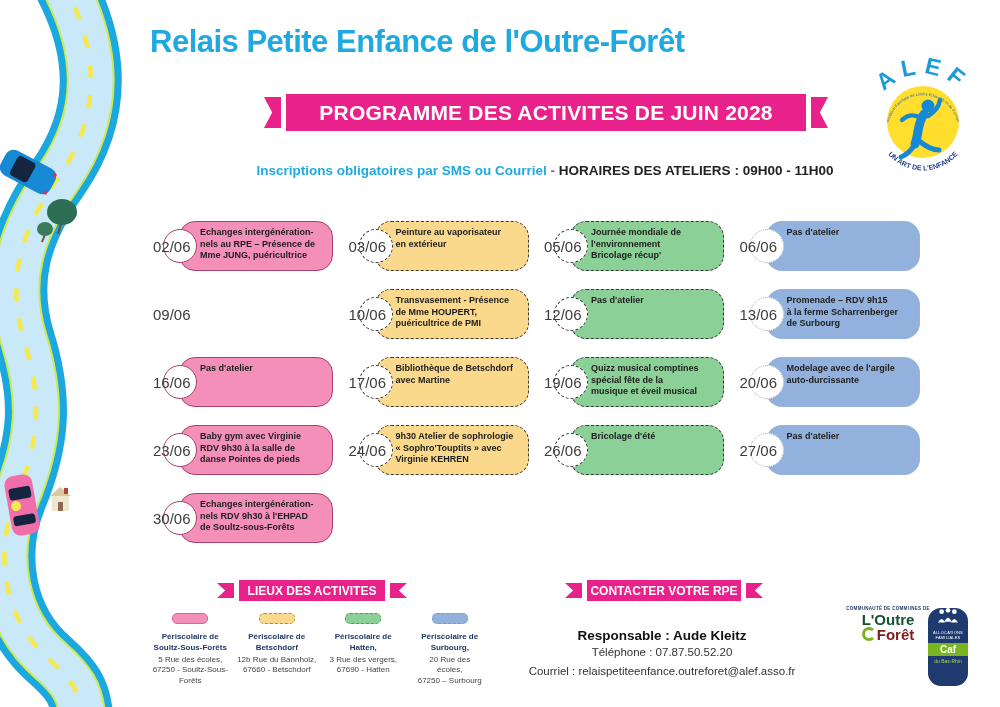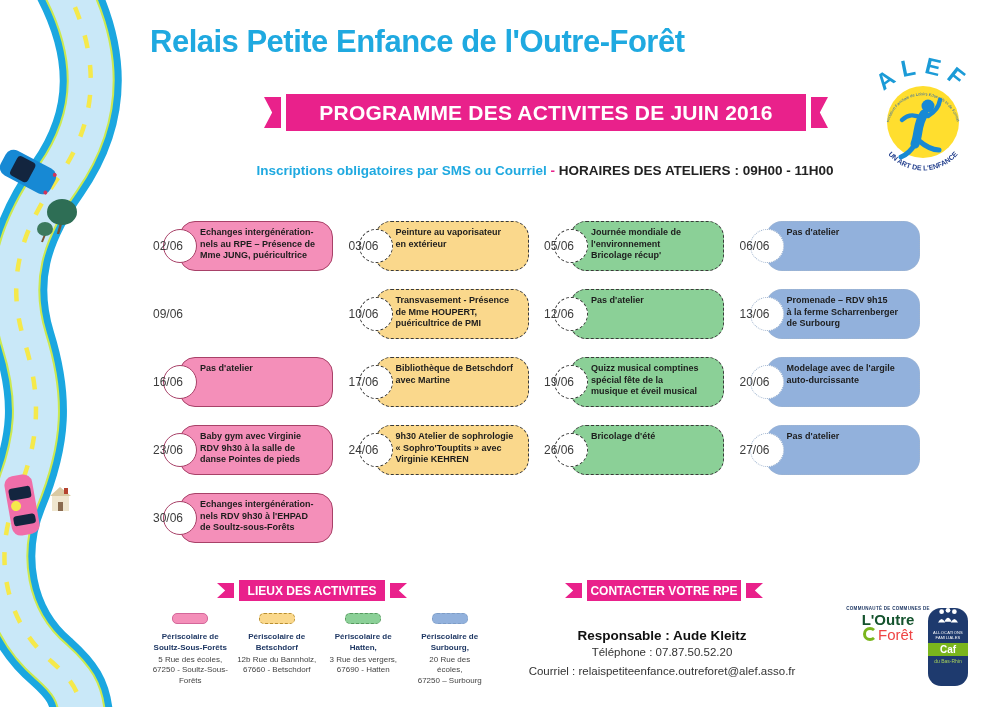--- a/index.html
+++ b/index.html
@@ -21,21 +21,21 @@
   .subtitle .dash{color:#E9218B;}
 
   
   .alef{position:absolute;left:862px;top:52px;width:122px;height:124px;}
 
   
   .grid{position:absolute;left:153px;top:221px;width:782px;
         display:grid;grid-template-columns:repeat(4,1fr);row-gap:18px;}
   .cell{position:relative;height:50px;}
   .date{position:absolute;left:0;top:50%;transform:translateY(-50%);
-        font-size:12px;color:#3c3c3c;z-index:3;width:62px;}
+        font-size:15px;color:#3c3c3c;z-index:3;width:62px;}
   .pill{position:absolute;left:26px;top:0;bottom:0;width:152px;border-radius:16px;}
   .pill.pink{background:#F48FB9;border:1.6px solid #A84168;}
   .pill.yellow{background:#FAD88C;border:1.2px dashed #3a3a3a;}
   .pill.green{background:#8BD097;border:1.2px dashed #3a3a3a;}
   .pill.blue{background:#92B1DC;border:1.2px dotted #9FB4CF;}
   .notch{position:absolute;left:-17px;top:50%;transform:translateY(-50%);
          width:32px;height:32px;border-radius:50%;background:#fff;z-index:1;}
   .pill.pink .notch{border:1.6px solid #A84168;}
   .pill.yellow .notch{border:1.2px dashed #3a3a3a;}
   .pill.green .notch{border:1.2px dashed #3a3a3a;}
@@ -57,21 +57,21 @@
   .loc-addr{font-size:8px;color:#444;white-space:pre-line;line-height:1.35;margin-top:1px;}
   .contact-block{position:absolute;left:492px;top:628px;width:340px;text-align:center;color:#222;}
   .contact-resp{font-size:13.5px;font-weight:bold;color:#111;}
   .contact-tel{font-size:11.5px;margin-top:3px;color:#333;}
   .contact-mail{font-size:11.5px;margin-top:7px;color:#333;}
 
   
   .ofl{position:absolute;left:845px;top:606px;width:86px;height:56px;text-align:center;}
   .ofl-cap{font-size:4.5px;color:#1F3864;letter-spacing:0.3px;font-weight:bold;}
   .ofl-1{font-size:15px;font-weight:bold;color:#14532d;line-height:1;margin-top:1px;}
-  .ofl-2{font-size:15px;font-weight:normal;color:#ef4444;line-height:0.95;}
+  .ofl-2{font-size:15px;font-weight:bold;color:#7f1d1d;line-height:0.95;}
   .ofl-c{display:inline-block;width:8px;height:8px;border:3px solid #7AB51D;
          border-right-color:transparent;border-radius:50%;vertical-align:-1px;margin-right:1px;}
   .caf{position:absolute;left:928px;top:608px;width:40px;height:78px;background:#1E3A6E;
        border-radius:13px;display:flex;flex-direction:column;align-items:center;
        box-sizing:border-box;}
   .caf-txt{font-size:4px;color:#fff;text-align:center;line-height:1.3;margin-top:2px;letter-spacing:0.2px;}
   .caf-band{background:#7AB51D;color:#fff;font-weight:bold;font-size:10px;width:100%;
             text-align:center;margin-top:3px;padding:1px 0;}
   .caf-reg{font-size:5px;color:#A8D35B;margin-top:2px;text-align:center;}
 
@@ -110,21 +110,21 @@
       <rect x="-30" y="-14" width="60" height="28" rx="9" fill="#F06EA9"></rect>
       <rect x="-18" y="-11" width="12" height="22" rx="3" fill="#13253F"></rect>
       <rect x="10" y="-11" width="10" height="22" rx="3" fill="#13253F"></rect>
       <circle cx="0" cy="6" r="5" fill="#F5E94B"></circle>
     </g>
   </svg>
 
   <div class="title">Relais Petite Enfance de l'Outre-Forêt</div>
 
   <div class="ribbon main">
-    <span>PROGRAMME DES ACTIVITES DE JUIN 2016</span>
+    <span>PROGRAMME DES ACTIVITES DE JUIN 2028</span>
   </div>
 
   <svg class="alef" viewBox="0 0 122 124">
     <defs>
       <path id="arcTop" d="M 12,62 A 50,50 0 0 1 110,62"></path>
       <path id="arcRing" d="M 27,70 A 35,35 0 0 1 95,70"></path>
       <path id="arcBot" d="M 16,82 A 46,46 0 0 0 106,82"></path>
     </defs>
     <text font-size="23" font-weight="bold" fill="#1B9BD7" letter-spacing="7" font-family="Liberation Sans, sans-serif">
       <textPath href="#arcTop" startOffset="50%" text-anchor="middle">ALEF</textPath>

